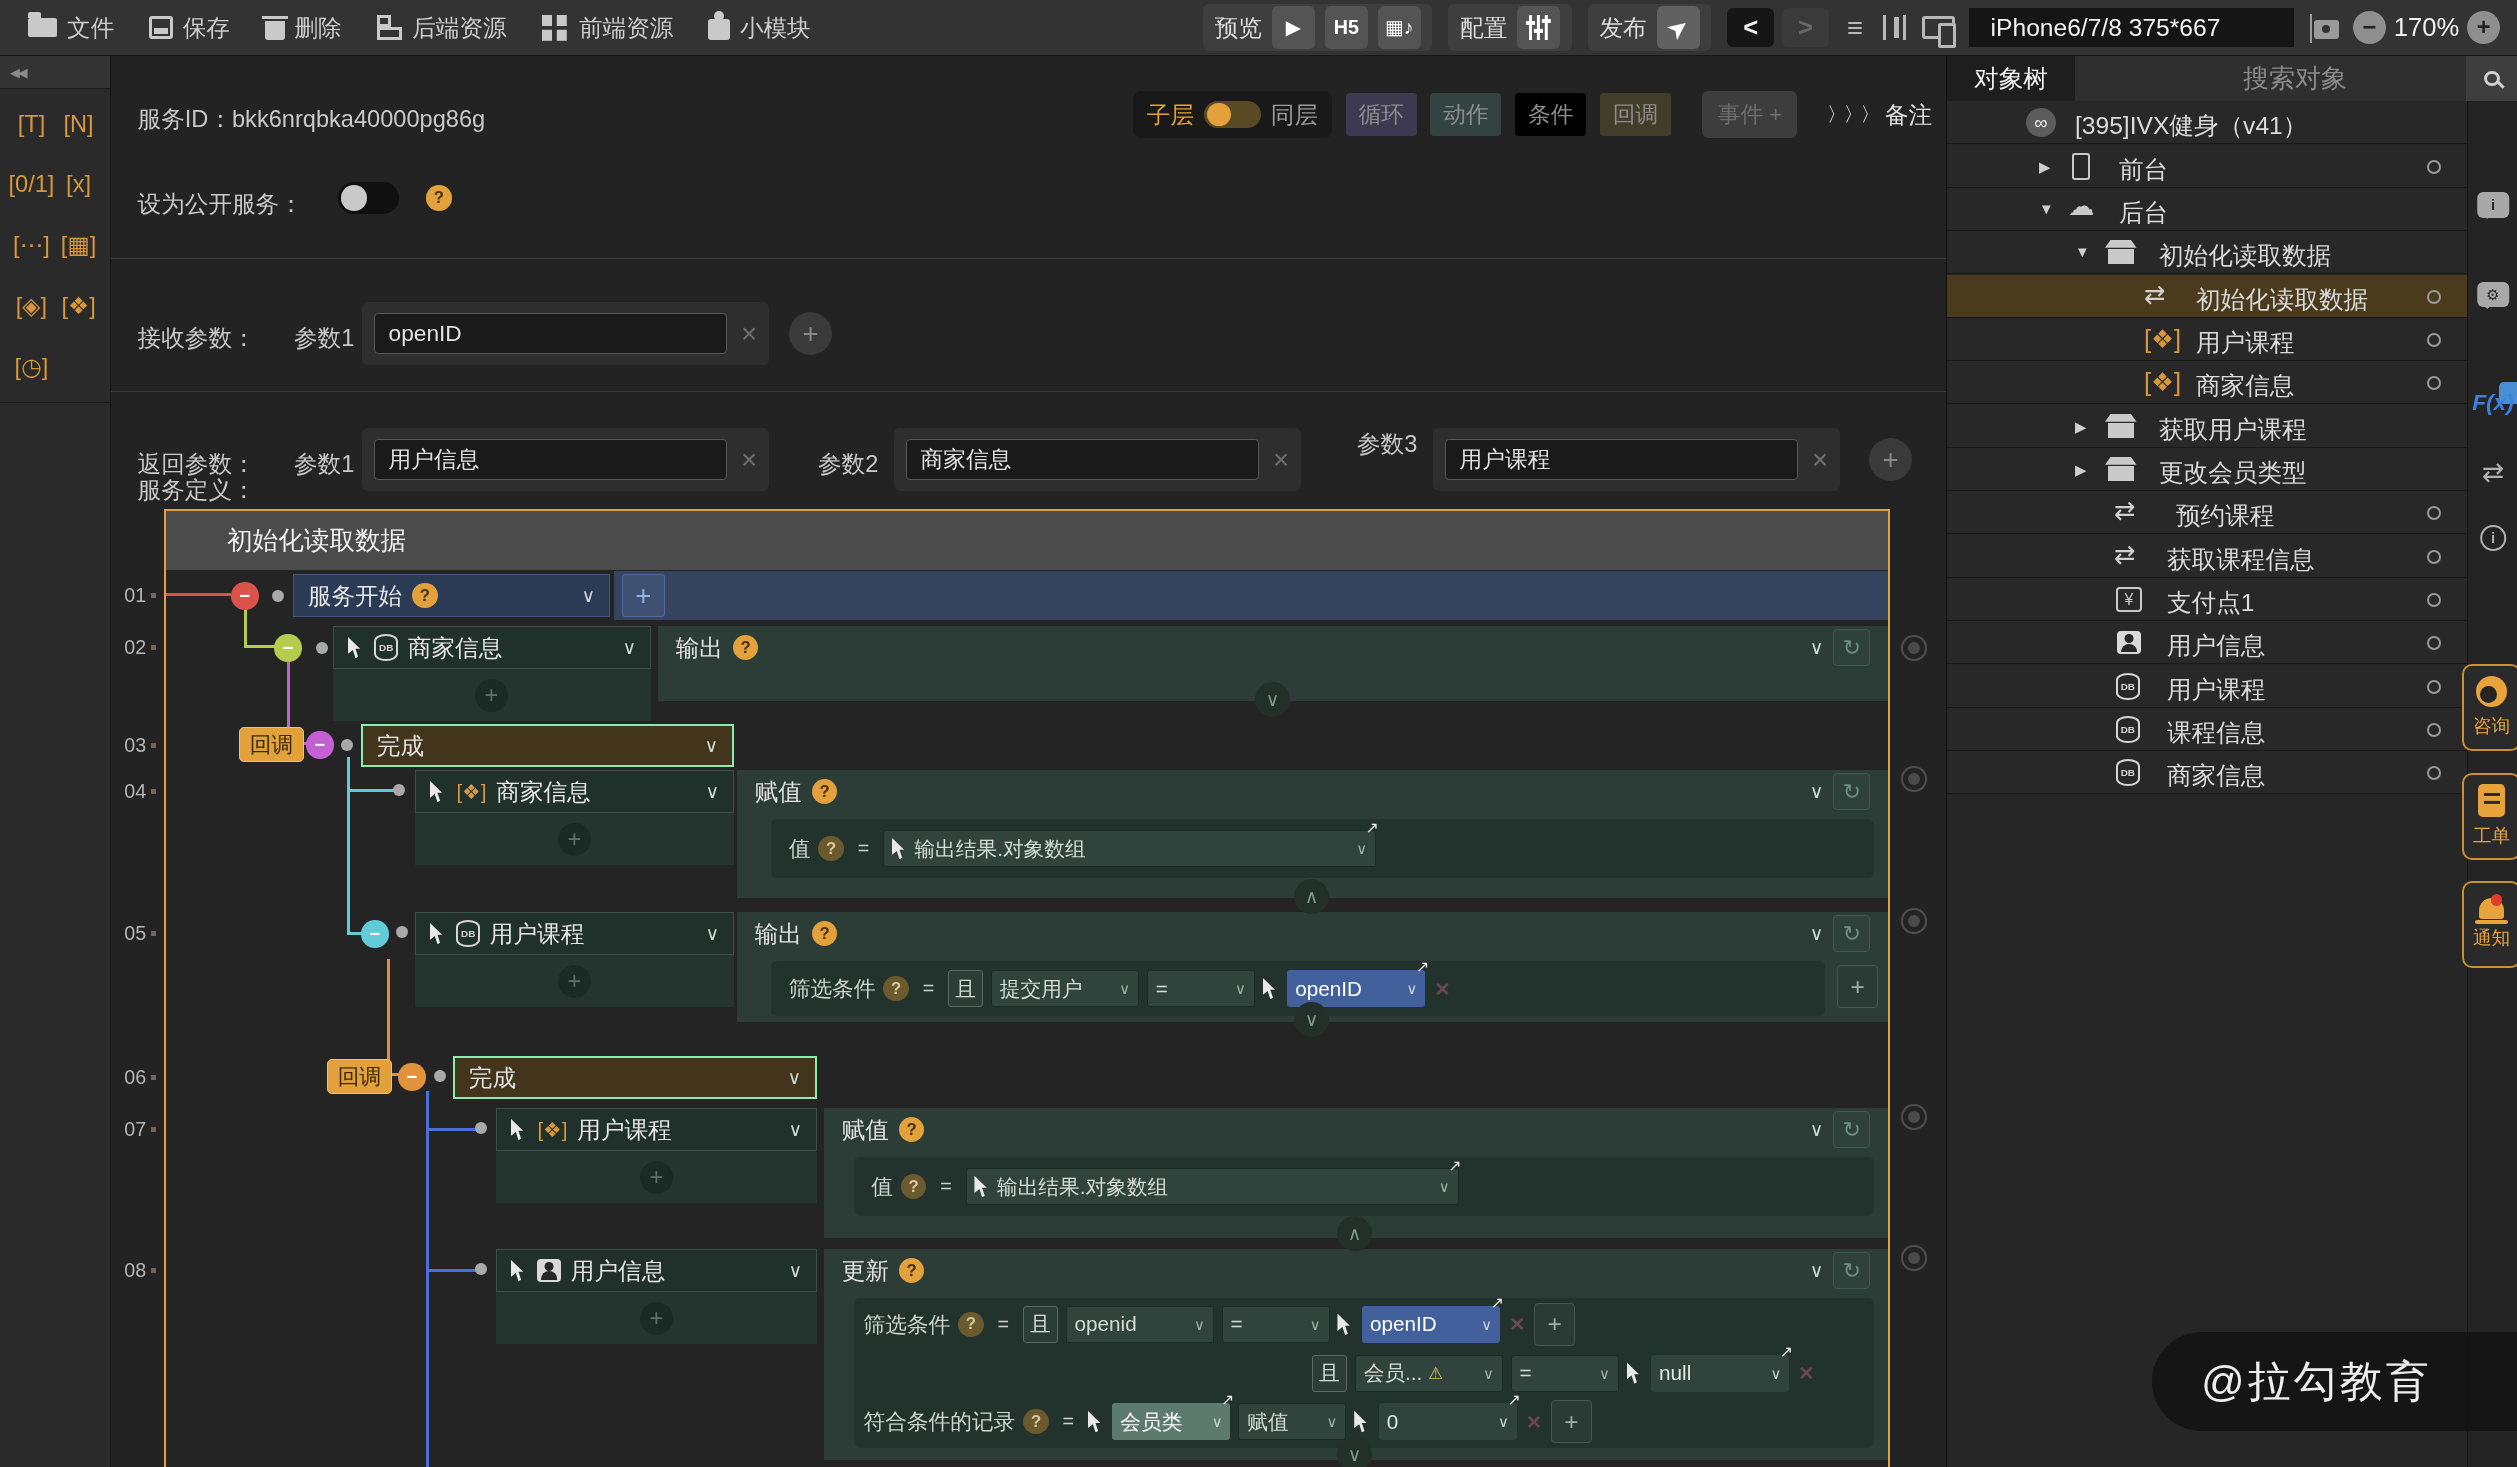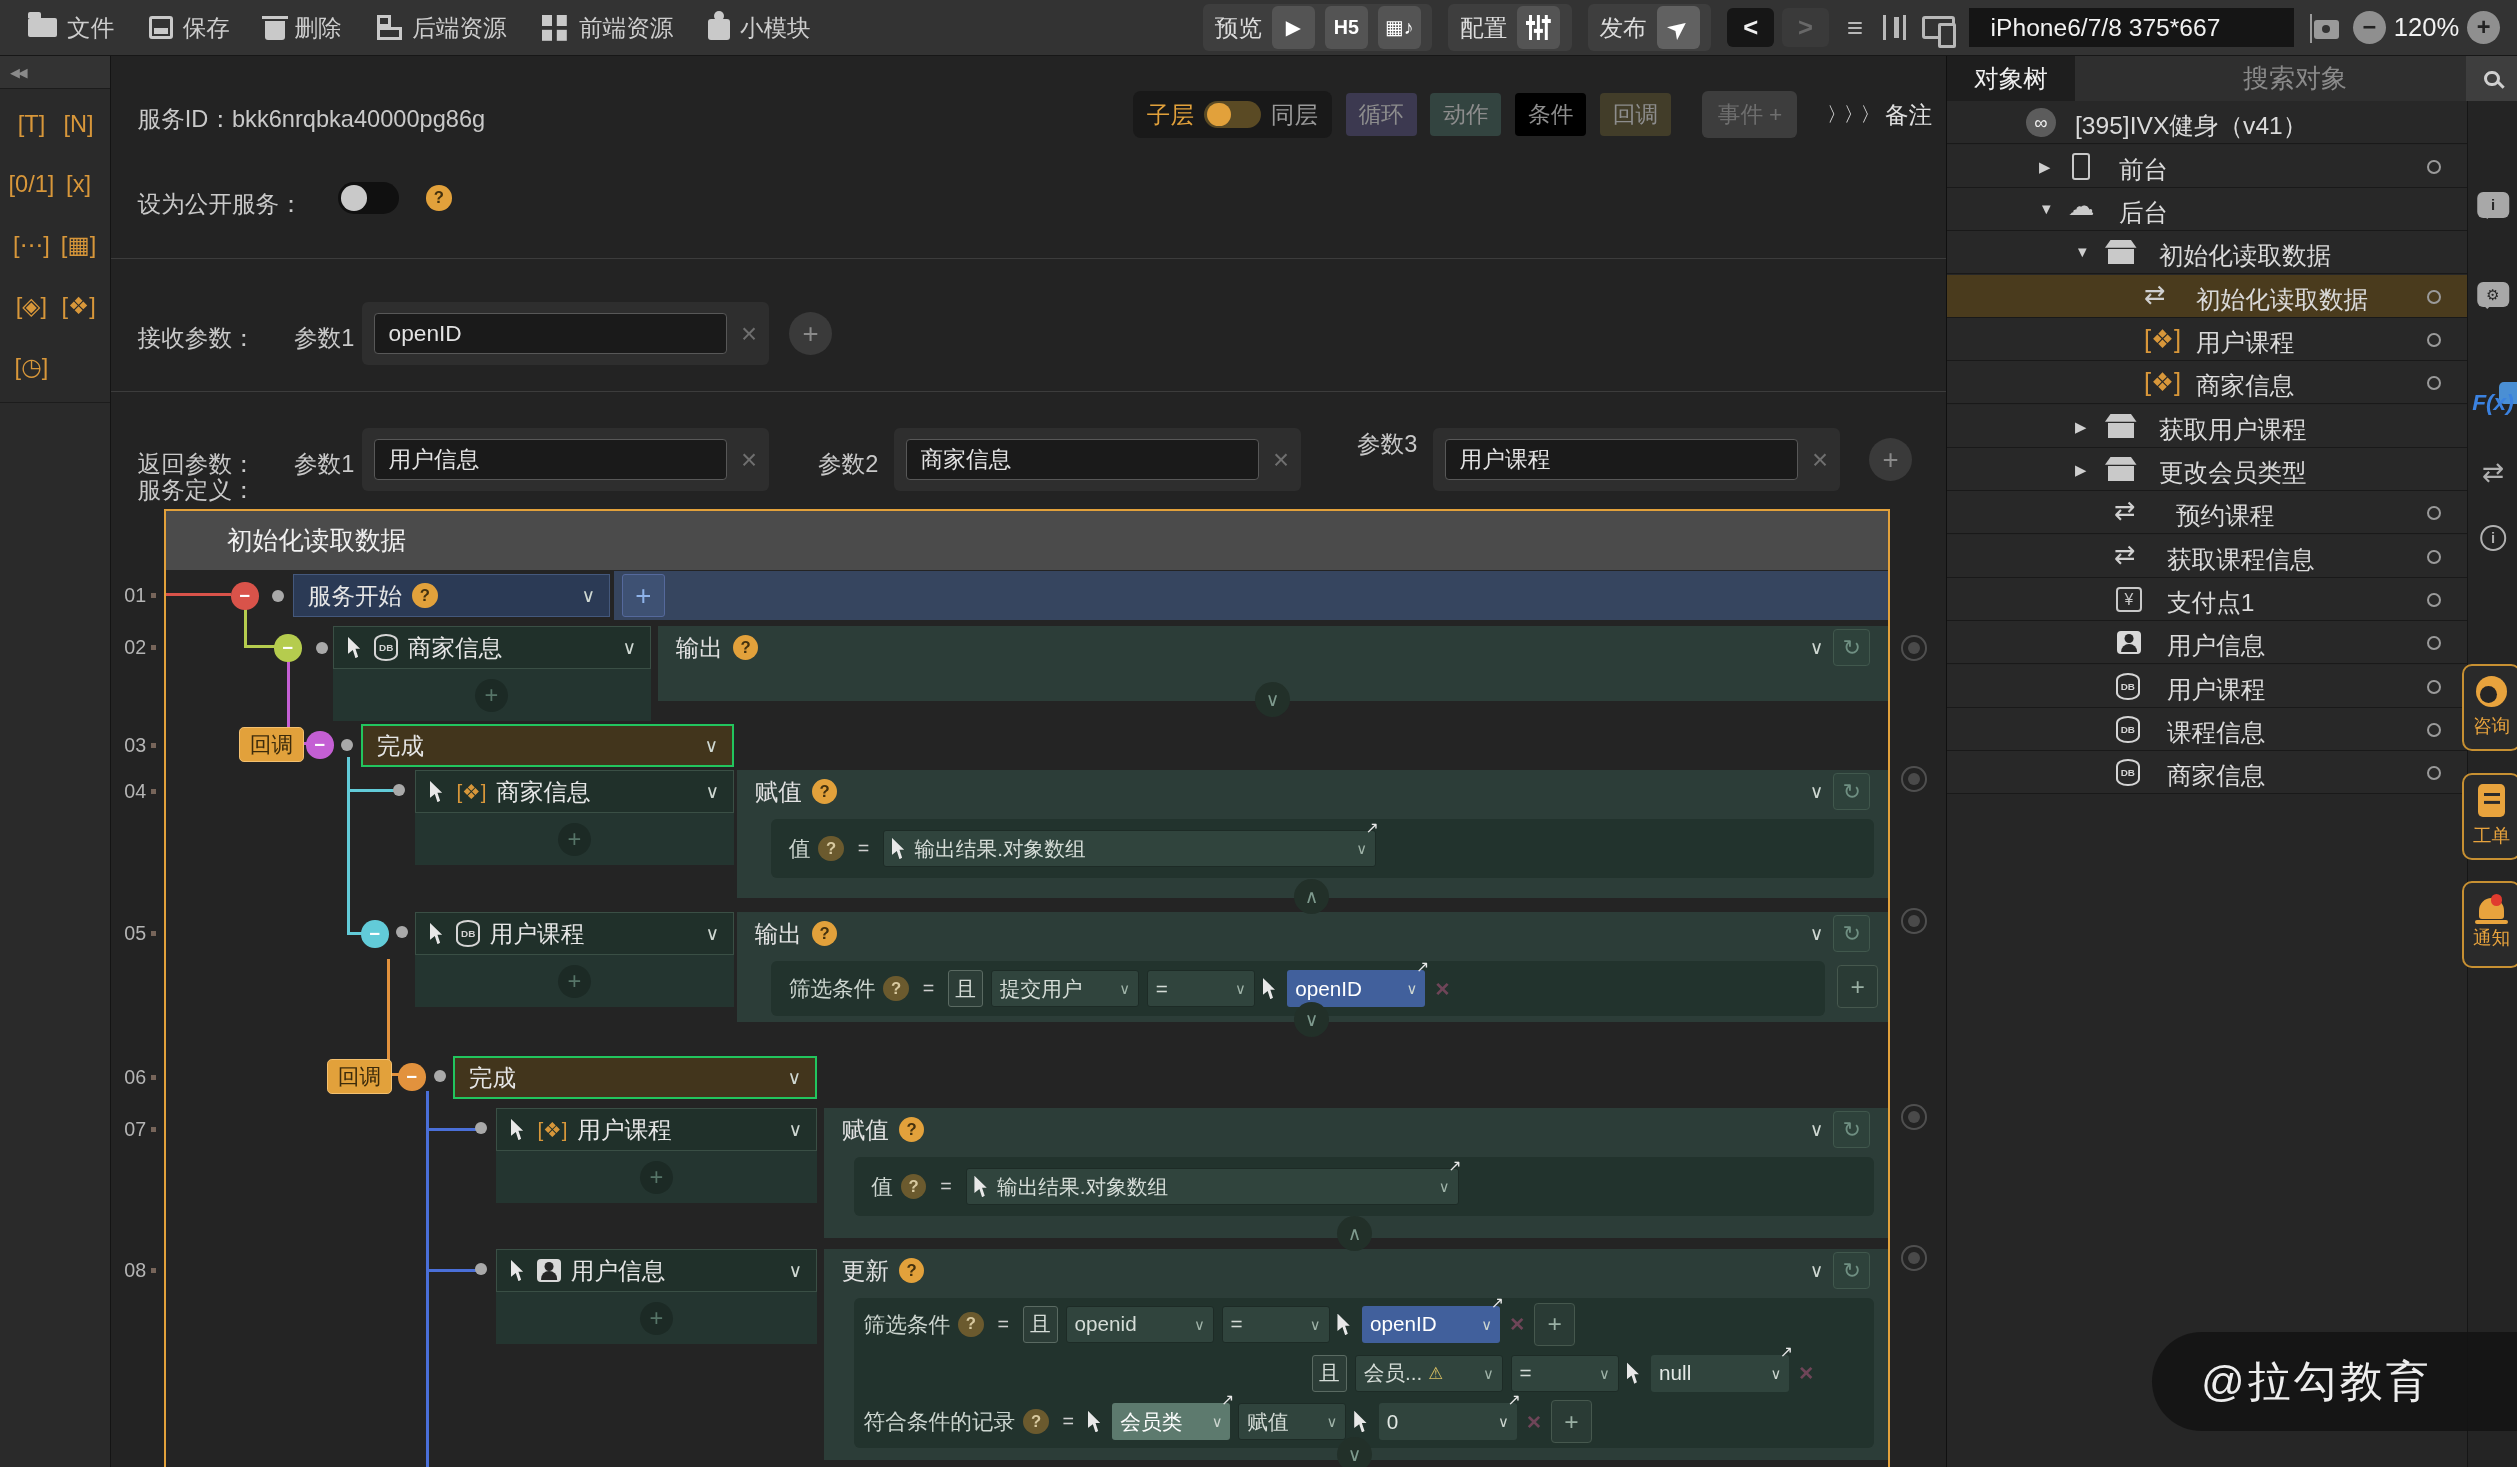--- a/index.html
+++ b/index.html
@@ -88,21 +88,21 @@
   .addcircle { position:absolute; width:43px; height:43px; border-radius:50%; background:#3a3a3a; color:#8a8a8a; font-size:27.6px; display:flex; align-items:center; justify-content:center; }
 
   
   #panel { position:absolute; left:53px; top:453px; right:56px; height:1039px; border:2px solid #e2a13b; background:#242424; overflow:hidden; }
   .phead { position:absolute; left:0; right:0; top:0; height:59px; background:#4b4b4b; display:flex; align-items:center; padding-left:61px; font-size:25.6px; color:#f0f0f0; }
   .conn { position:absolute; }
   .cell { position:absolute; background:#243530; }
   .node { position:absolute; height:43px; display:flex; align-items:center; gap:9.9px; padding:0 13.8px; font-size:23.6px; color:#e6e6e6; z-index:3; }
   .node-blue { background:#2b3a55; border:1px solid #44587c; }
   .node-teal { background:#20302a; border:1px solid #3a4f45; }
-  .node-olive { background:#42351c; border:2px solid #22c55e;text-align:center; }
+  .node-olive { background:#42351c; border:2px solid #86efac;text-align:center; }
   .chev { color:#cfd8d2; font-size:18.7px; }
   .mla { margin-left:auto; }
   .bcirc { position:absolute; width:27.6px; height:27.6px; border-radius:50%; display:flex; align-items:center; justify-content:center; color:#fff; font-size:18.7px; font-weight:bold; z-index:4; }
   .ndot { position:absolute; width:11.8px; height:11.8px; border-radius:50%; background:#a9a9a9; z-index:4; }
   .badge { position:absolute; width:65px; height:35px; background:#e2a13b; border:1px solid #f3c070; border-radius:4.9px; color:#3c2b0b; font-size:21.7px; display:flex; align-items:center; justify-content:center; z-index:4; }
   .plusc { position:absolute; width:33px; height:33px; border-radius:50%; background:#1c2a25; color:#567568; font-size:23.6px; display:flex; align-items:center; justify-content:center; z-index:3; }
   .collapsec { position:absolute; width:35px; height:35px; border-radius:50%; background:#223029; color:#7e9a8e; font-size:18.7px; display:flex; align-items:center; justify-content:center; z-index:5; }
   .sect { position:absolute; background:#2c3d38; z-index:2; }
   .sect-head { height:43px; display:flex; align-items:center; gap:9.9px; padding:0 17.7px; font-size:23.6px; color:#e3e3e3; }
   .refresh { width:37px; height:37px; background:#2e423b; border:1px solid #41584d; border-radius:3.9px; color:#6f8f82; font-size:21.7px; display:flex; align-items:center; justify-content:center; flex:none; }
@@ -257,21 +257,21 @@
     </span>
   <div id="deviceBox">
       <span>iPhone6/7/8 375*667</span>
     </div>
   <span class="tbi" style="margin:0 5.9px">
       <span class="ic ic-tag"></span>
     </span>
   <span class="zoomc">
       <span>−</span>
     </span>
-  <span id="zoomTxt">120%</span>
+  <span id="zoomTxt">170%</span>
   <span class="zoomc">
       <span>+</span>
     </span>
 </div>
 
 <div id="lsb">
   <div class="lsb-top">
       <span>◀◀</span>
     </div>
   <div class="lsb-grid">

